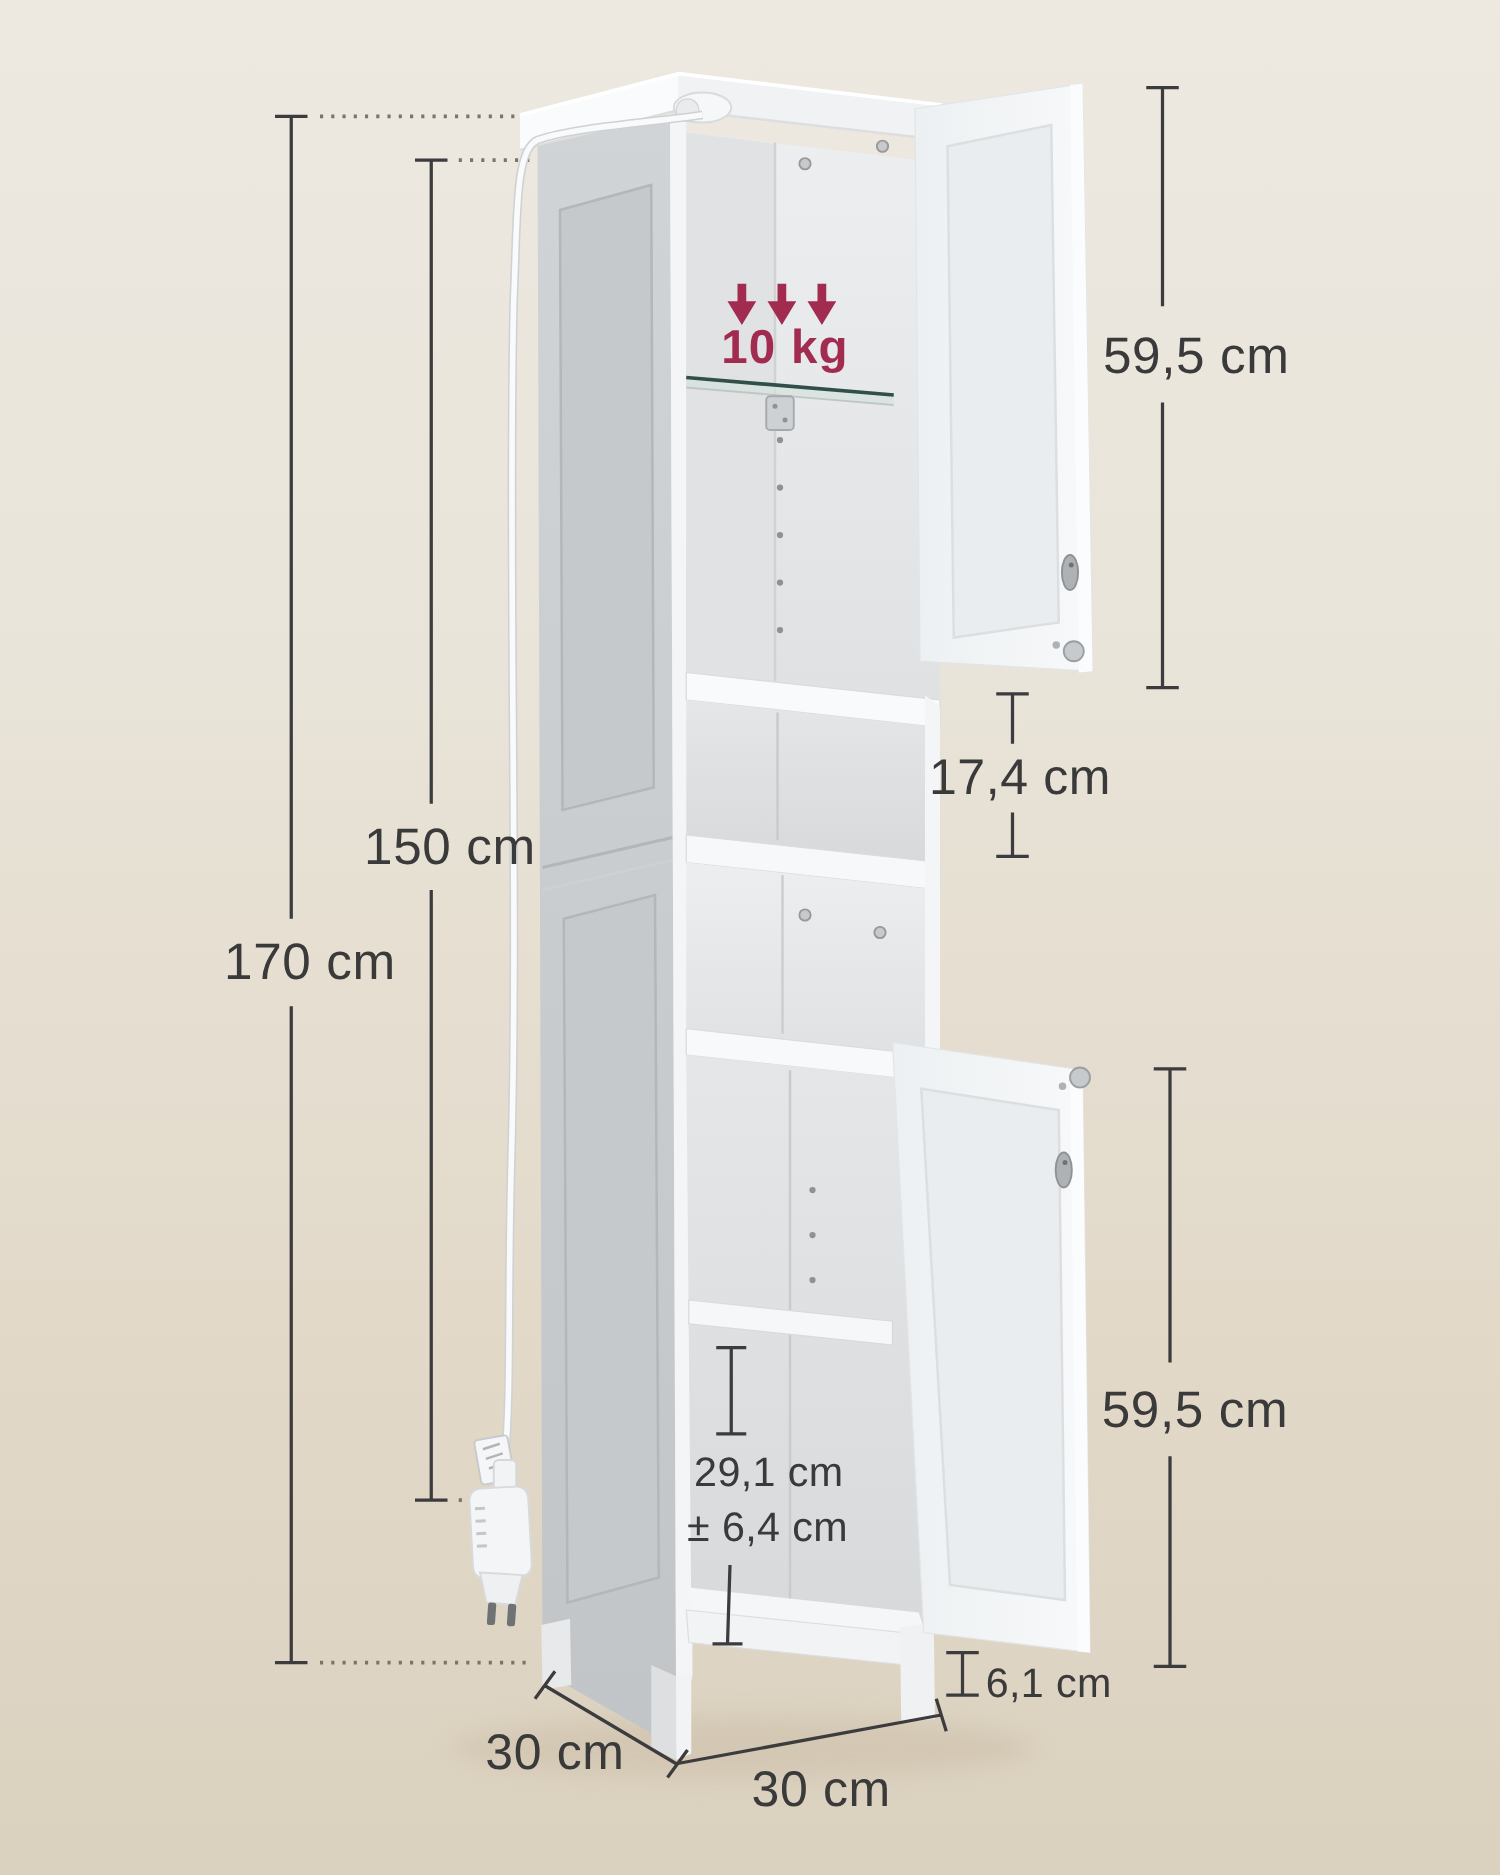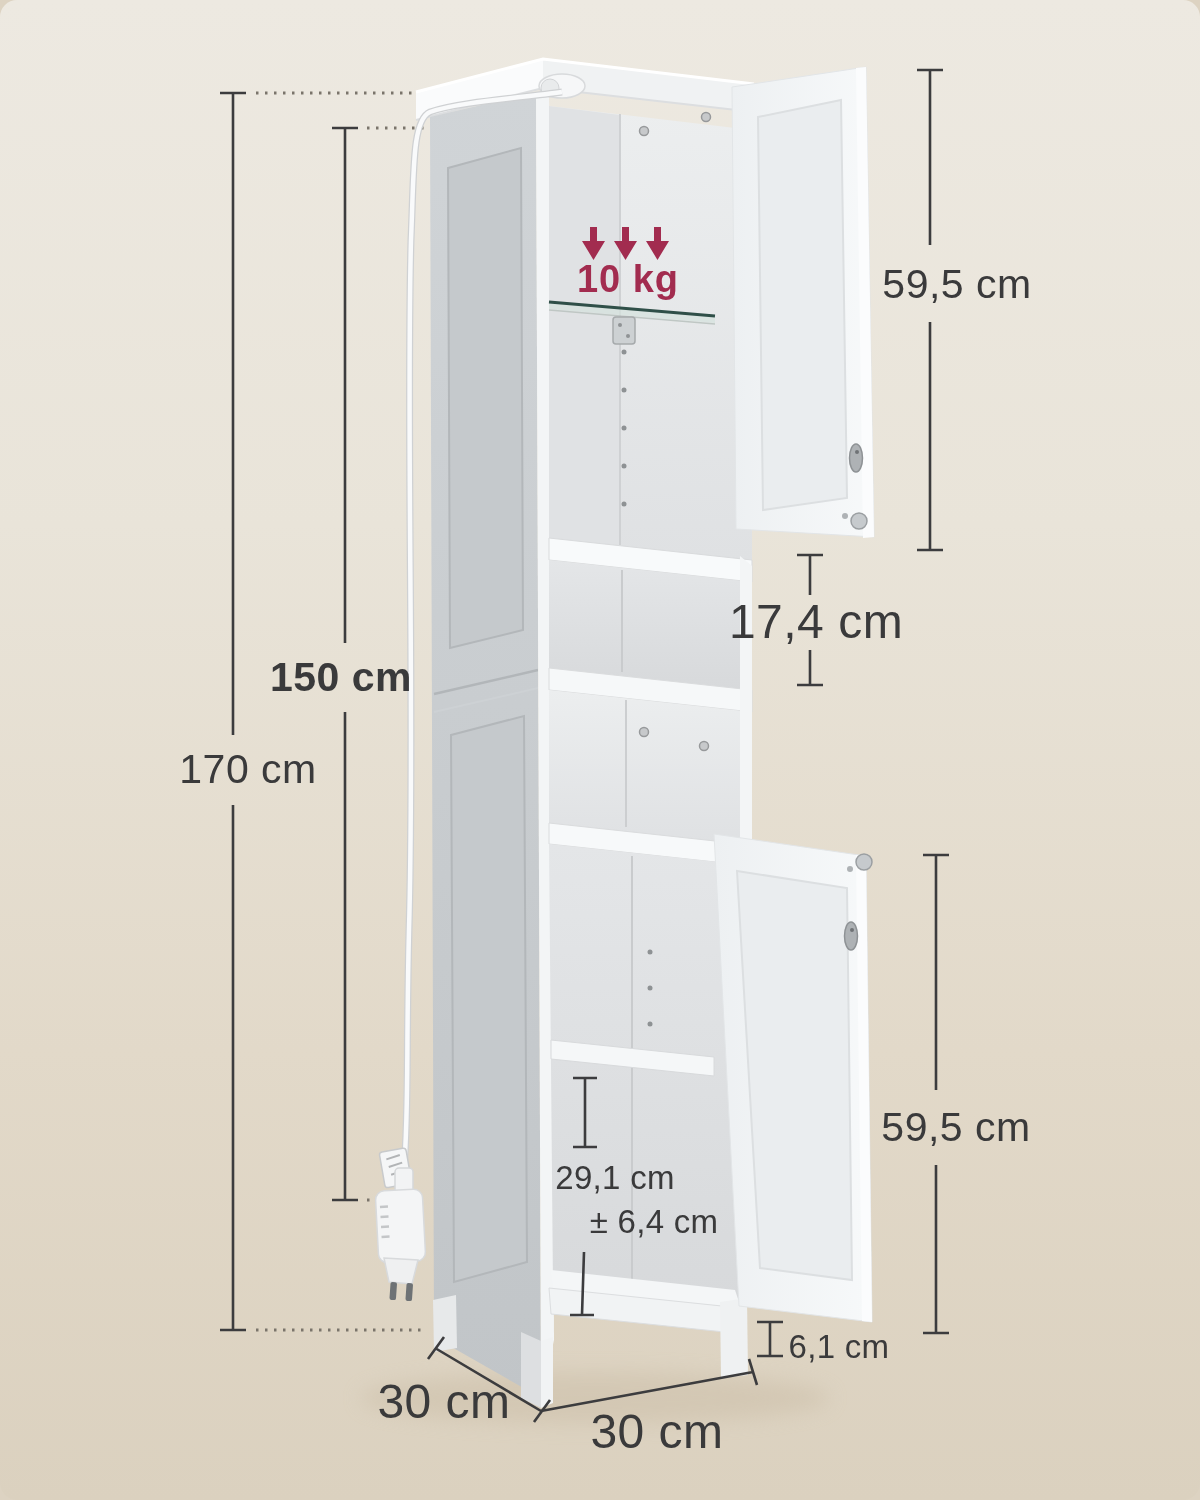--- a/index.html
+++ b/index.html
@@ -2,35 +2,34 @@
 <html><head>
 <meta charset="utf-8">
 <style>
   html,body{margin:0;padding:0;background:#DDD3C2;}
   .stage{
     position:relative;
     width:1200px;height:1500px;
     overflow:hidden;
     background:linear-gradient(180deg,#EDE9E1 0%,#E9E4D9 35%,#E2D9C9 70%,#DBD1BF 100%);
     font-family:"Liberation Sans",sans-serif;
-    border-radius:17px;
   }
   .stage svg{position:absolute;inset:0;}
   .dim-label{
     position:absolute;
     transform:translate(-50%,-50%);
     font-size:41px;
     line-height:1.05;
     color:#3a3a3b;
     letter-spacing:.5px;
     white-space:nowrap;
     text-align:right;
   }
   .dim-label.small{font-size:33px;letter-spacing:.3px;}
-  .dim-label.mid{font-size:48px;}
+  .dim-label.mid{font-size:40px;}
   .load-label{
     position:absolute;
     transform:translate(-50%,-50%);
     font-size:38px;
     font-weight:bold;
     color:#A22C4F;
     letter-spacing:1px;
     white-space:nowrap;
   }
 </style>
@@ -217,23 +216,23 @@
   <g fill="#A22C4F">
     <path d="M590,227 h7 v14 h8 l-11.5,19 -11.5,-19 h8 Z"></path>
     <path d="M622,227 h7 v14 h8 l-11.5,19 -11.5,-19 h8 Z"></path>
     <path d="M654,227 h7 v14 h8 l-11.5,19 -11.5,-19 h8 Z"></path>
   </g>
 </svg>
 
 <div class="load-label" style="left:628px;top:279px;">10 kg</div>
 
 <div class="dim-label" style="left:248px;top:770px;">170 cm</div>
-<div class="dim-label" style="left:341px;top:678px;font-weight:bold;">150 cm</div>
+<div class="dim-label" style="left:360px;top:678px;">150 cm</div>
 <div class="dim-label" style="left:957px;top:285px;">59,5 cm</div>
 <div class="dim-label mid" style="left:816px;top:622px;">17,4 cm</div>
 <div class="dim-label" style="left:956px;top:1128px;">59,5 cm</div>
 <div class="dim-label small" style="left:615px;top:1178px;">29,1 cm</div>
-<div class="dim-label small" style="left:614px;top:1222px;margin-left:40px;">± 6,4 cm</div>
+<div class="dim-label small" style="left:614px;top:1222px;">± 6,4 cm</div>
 <div class="dim-label small" style="left:839px;top:1347px;">6,1 cm</div>
 <div class="dim-label mid" style="left:444px;top:1402px;">30 cm</div>
 <div class="dim-label mid" style="left:657px;top:1432px;">30 cm</div>
 
 </div>
 
 </body></html>

